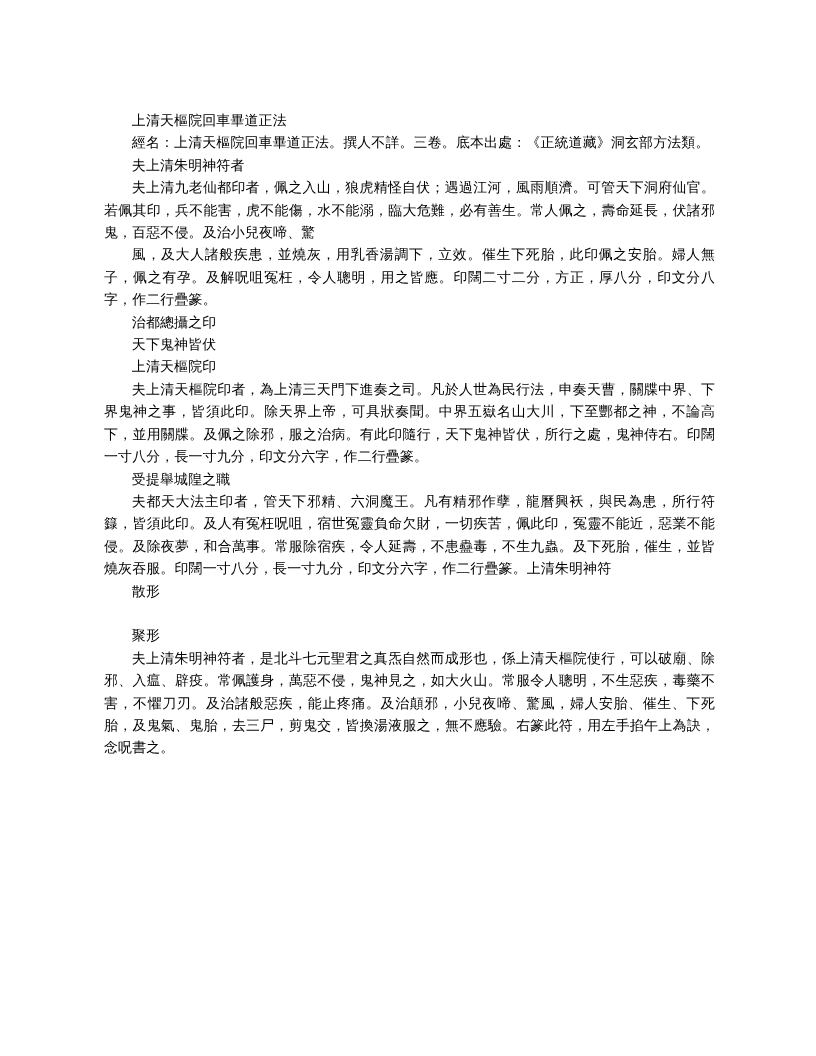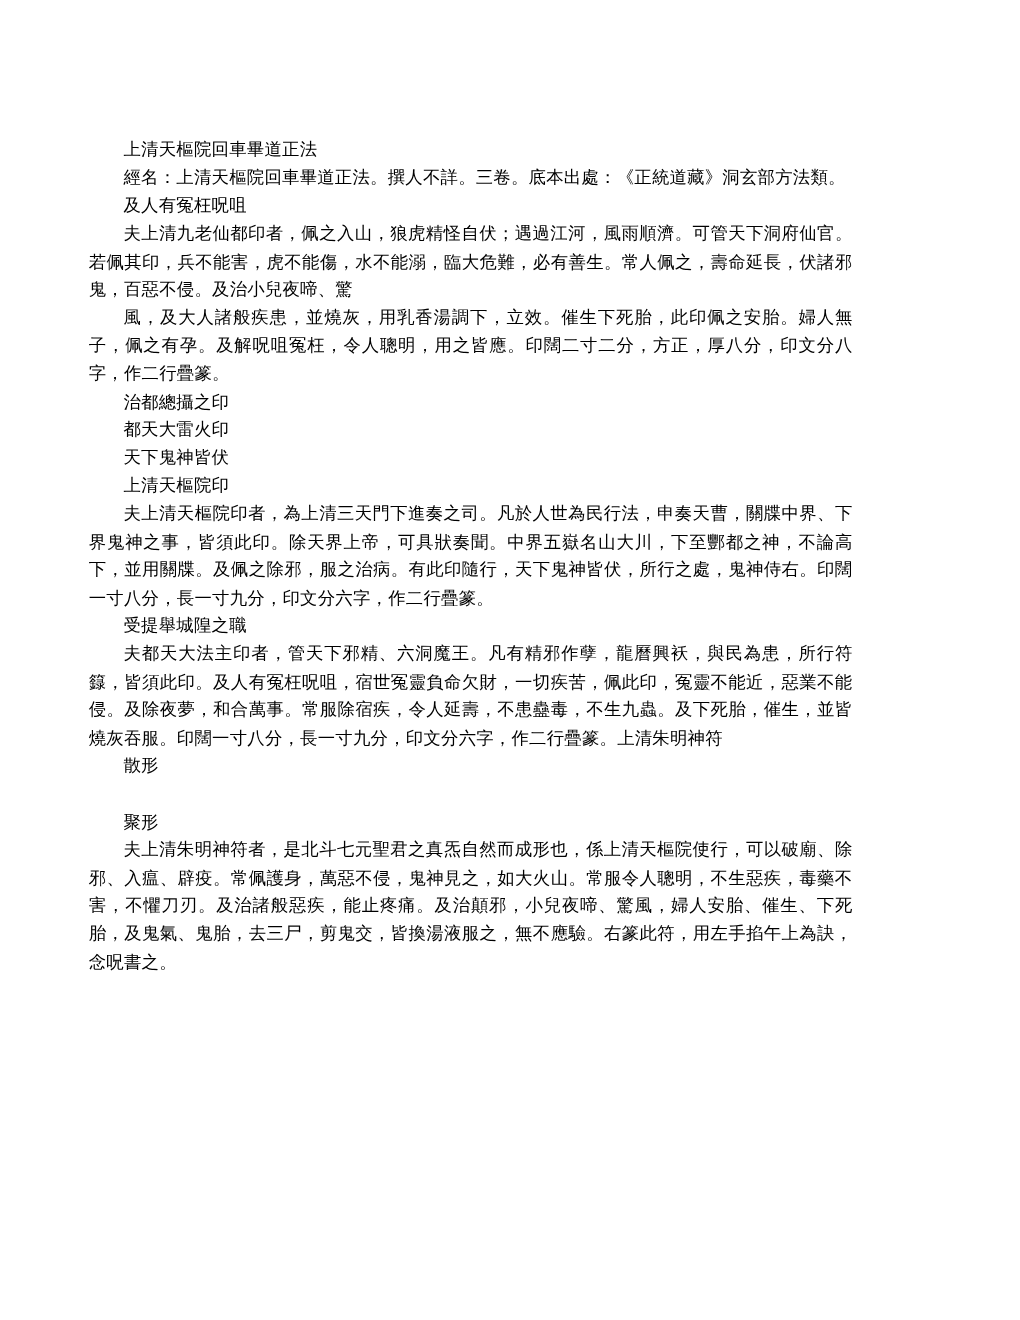--- a/index.html
+++ b/index.html
@@ -11,21 +11,21 @@
     width: 816px;
     height: 1056px;
     overflow: hidden;
     font-family: "Liberation Serif", "DejaVu Serif", serif;
     color: #000000;
   }
   .page {
     box-sizing: border-box;
     width: 816px;
     height: 1056px;
-    padding: 110px 101px 0 71px;
+    padding: 110px 101px 0 104px;
     background: #ffffff;
   }
   .doc-body {
     width: 611px;
     font-size: 13.9px;
     line-height: 22.4px;
     text-align: justify;
     text-justify: inter-ideograph;
     letter-spacing: 0.2px;
   }
@@ -41,25 +41,24 @@
     height: 22.4px;
   }
 </style>
 </head>
 <body>
 
 <div class="page">
   <div class="doc-body" id="doc-body">
       <p>上清天樞院回車畢道正法</p>
       <p>經名：上清天樞院回車畢道正法。撰人不詳。三卷。底本出處：《正統道藏》洞玄部方法類。</p>
-      <p>及人有冤枉呪咀</p>
+      <p>夫上清朱明神符者</p>
       <p>夫上清九老仙都印者，佩之入山，狼虎精怪自伏；遇過江河，風雨順濟。可管天下洞府仙官。若佩其印，兵不能害，虎不能傷，水不能溺，臨大危難，必有善生。常人佩之，壽命延長，伏諸邪鬼，百惡不侵。及治小兒夜啼、驚</p>
       <p>風，及大人諸般疾患，並燒灰，用乳香湯調下，立效。催生下死胎，此印佩之安胎。婦人無子，佩之有孕。及解呪咀冤枉，令人聰明，用之皆應。印闊二寸二分，方正，厚八分，印文分八字，作二行疊篆。</p>
       <p>治都總攝之印</p>
-      <p>都天大雷火印</p>
       <p>天下鬼神皆伏</p>
       <p>上清天樞院印</p>
       <p>夫上清天樞院印者，為上清三天門下進奏之司。凡於人世為民行法，申奏天曹，關牒中界、下界鬼神之事，皆須此印。除天界上帝，可具狀奏聞。中界五嶽名山大川，下至酆都之神，不論高下，並用關牒。及佩之除邪，服之治病。有此印隨行，天下鬼神皆伏，所行之處，鬼神侍右。印闊一寸八分，長一寸九分，印文分六字，作二行疊篆。</p>
       <p>受提舉城隍之職</p>
       <p>夫都天大法主印者，管天下邪精、六洞魔王。凡有精邪作孽，龍曆興袄，與民為患，所行符籙，皆須此印。及人有冤枉呪咀，宿世冤靈負命欠財，一切疾苦，佩此印，冤靈不能近，惡業不能侵。及除夜夢，和合萬事。常服除宿疾，令人延壽，不患蠱毒，不生九蟲。及下死胎，催生，並皆燒灰吞服。印闊一寸八分，長一寸九分，印文分六字，作二行疊篆。上清朱明神符</p>
       <p>散形</p>
       <p class="blank"></p>
       <p>聚形</p>
       <p>夫上清朱明神符者，是北斗七元聖君之真炁自然而成形也，係上清天樞院使行，可以破廟、除邪、入瘟、辟疫。常佩護身，萬惡不侵，鬼神見之，如大火山。常服令人聰明，不生惡疾，毒藥不害，不懼刀刃。及治諸般惡疾，能止疼痛。及治顛邪，小兒夜啼、驚風，婦人安胎、催生、下死胎，及鬼氣、鬼胎，去三尸，剪鬼交，皆換湯液服之，無不應驗。右篆此符，用左手掐午上為訣，念呪書之。</p>
     </div>

